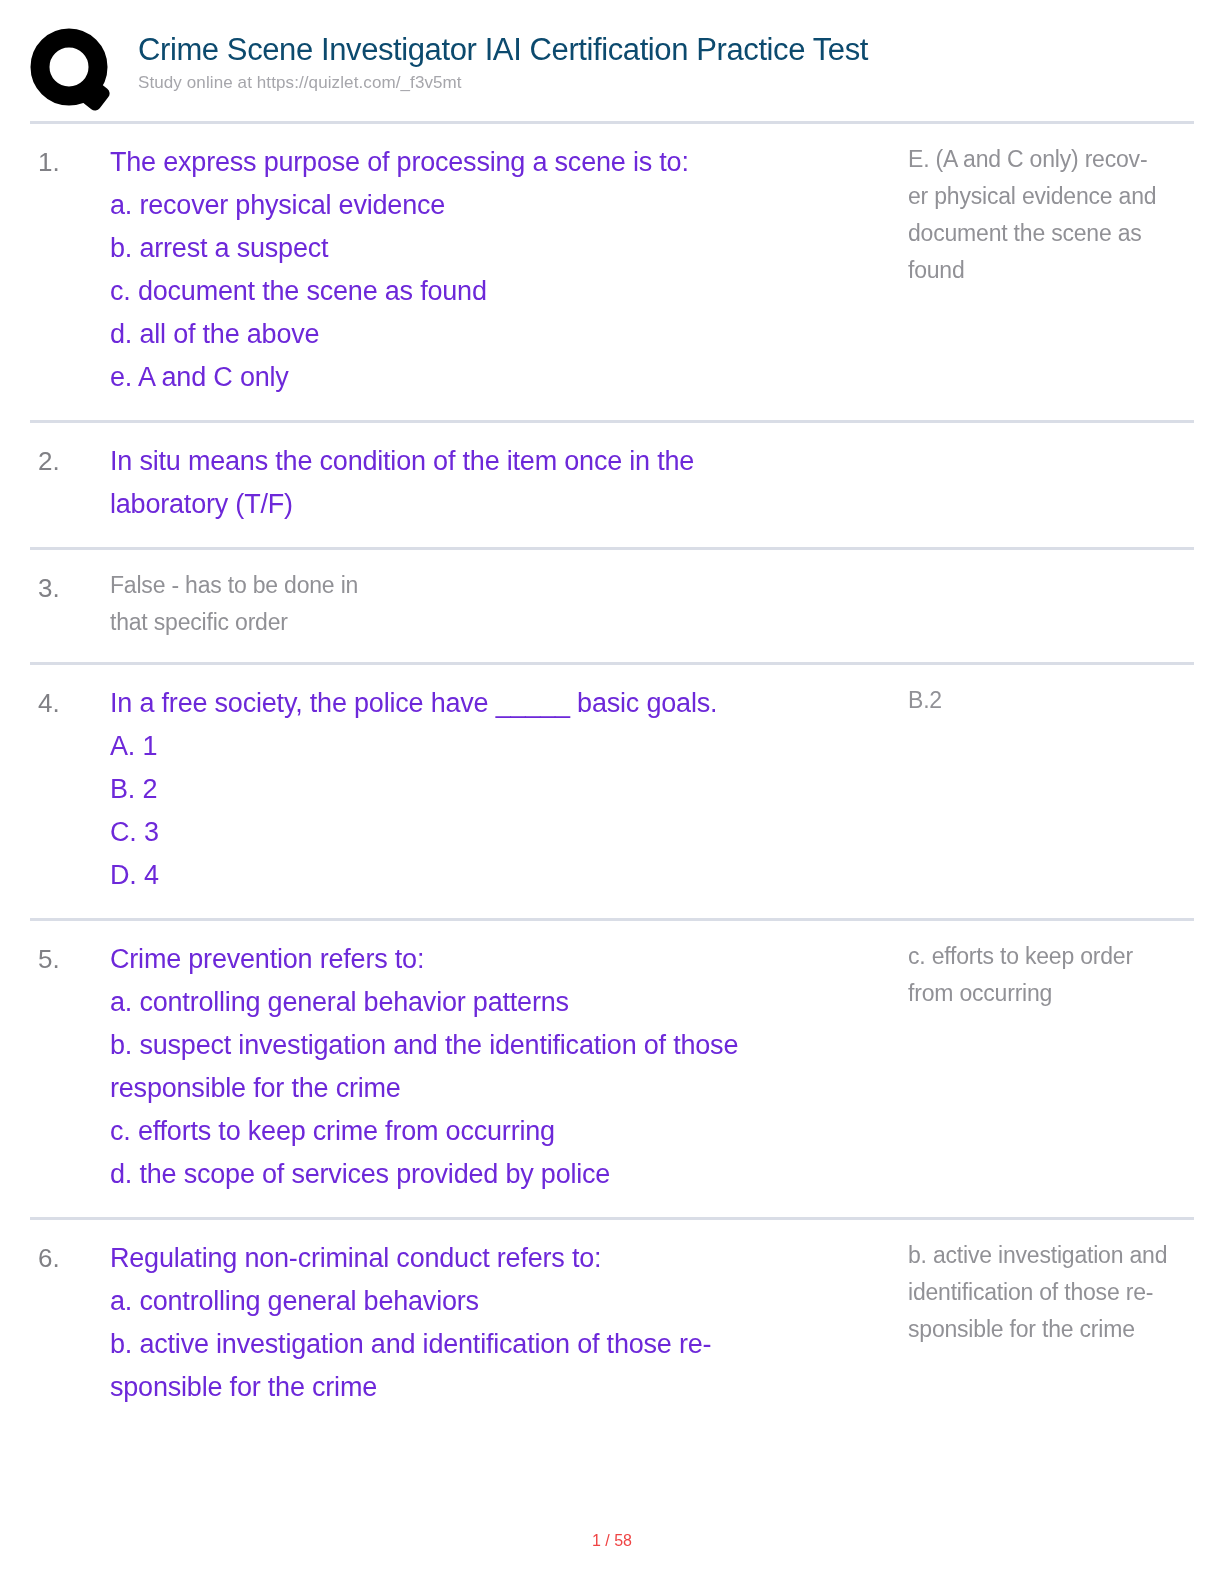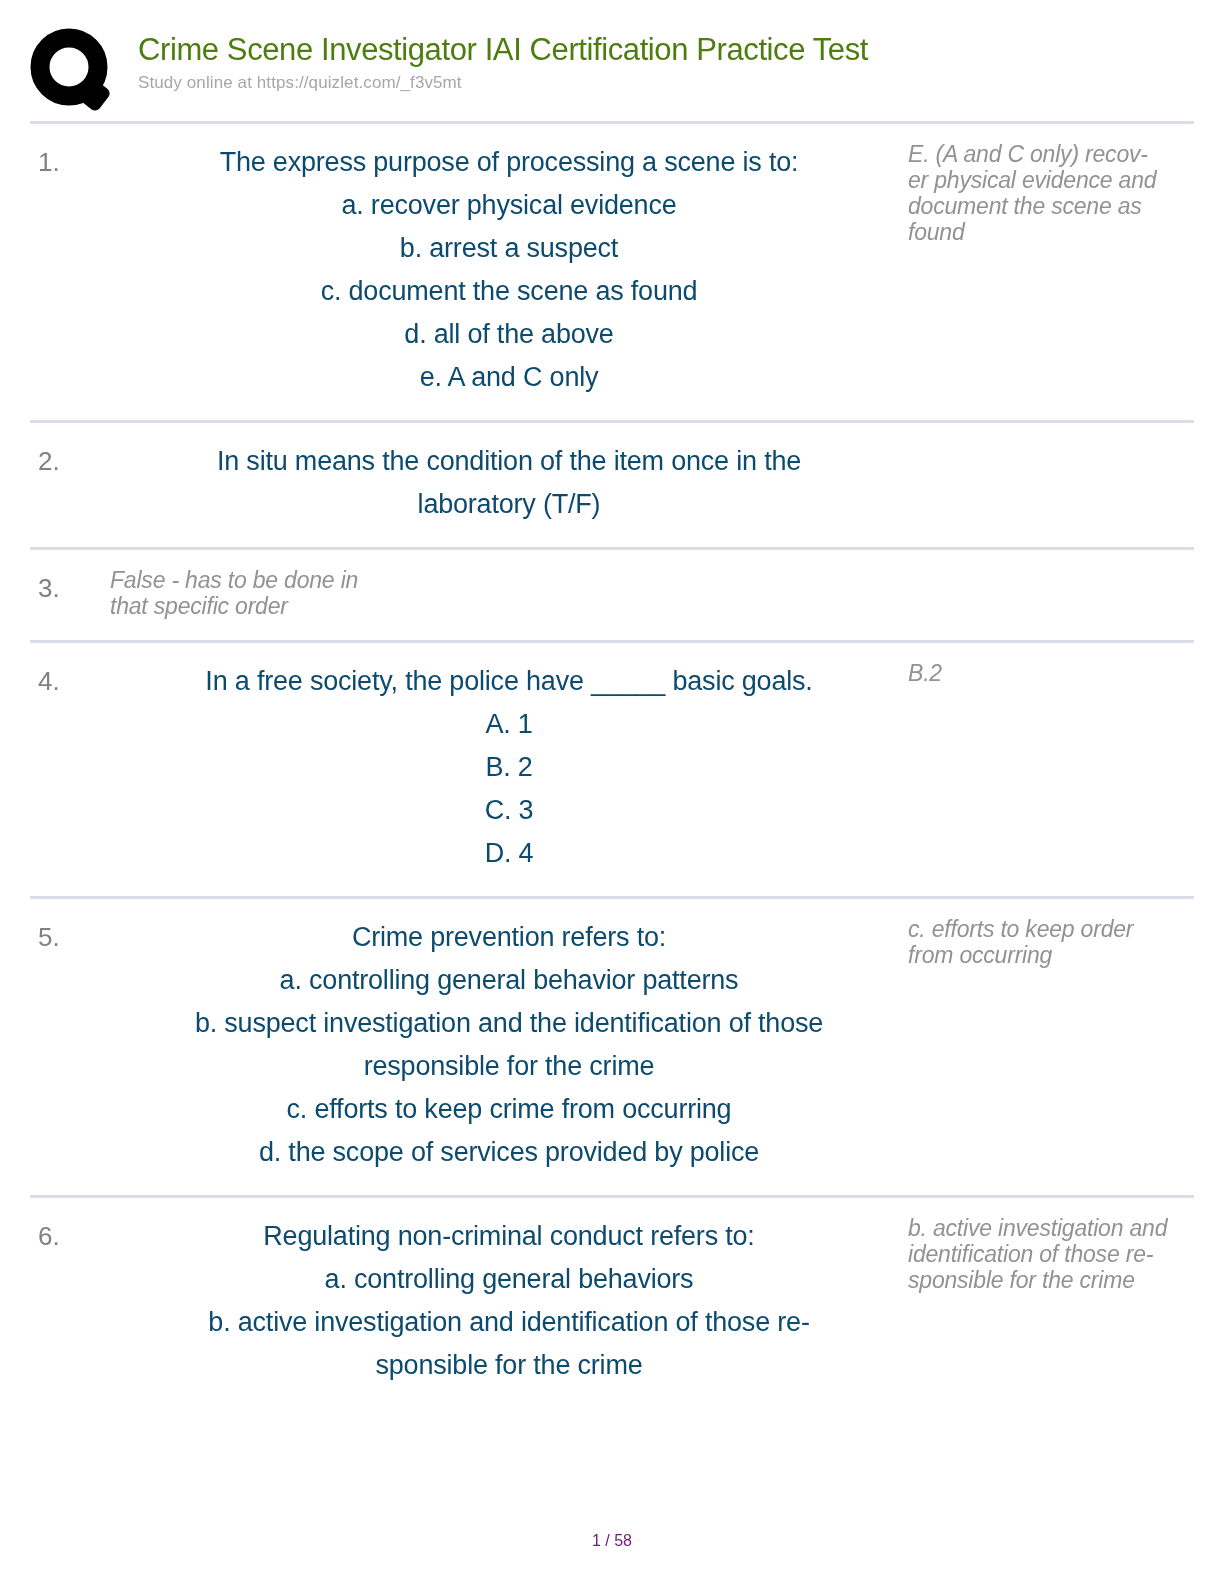--- a/index.html
+++ b/index.html
@@ -26,21 +26,21 @@
     width: 82px;
     height: 86px;
     flex: 0 0 auto;
   }
   .header-text {
     padding-top: 6px;
   }
   .doc-title {
     font-size: 31px;
     font-weight: normal;
-    color: #4d7c0f;
+    color: #0c4a6e;
     letter-spacing: -0.4px;
     line-height: 36px;
     margin: 0;
   }
   .doc-subtitle {
     font-size: 17px;
     color: #a6a6ab;
     margin-top: 5px;
     letter-spacing: 0.1px;
     text-decoration: none;
@@ -58,47 +58,45 @@
     padding: 17px 30px 21px 38px;
   }
   .qnum {
     font-size: 26px;
     line-height: 43px;
     color: #808085;
   }
   .qtext {
     font-size: 27px;
     line-height: 43px;
-    color: #0c4a6e;
+    color: #6d28d9;
     white-space: pre-line;
     letter-spacing: -0.2px;
-    text-align: center;
   }
   .atext {
     font-size: 23px;
-    line-height: 26px;
+    line-height: 37px;
     color: #919196;
     white-space: pre-line;
     letter-spacing: -0.2px;
-    font-style: italic;
   }
   .divider {
     height: 3px;
     background: #d9dde6;
     margin: 0 30px;
   }
   
   .footer {
     position: absolute;
     bottom: 34px;
     left: 0;
     width: 100%;
     text-align: center;
     font-size: 16px;
-    color: #701a75;
+    color: #ef4444;
   }
 </style>
 </head>
 <body>
 
 <div class="page">
 
   <div class="header">
     <div class="logo-wrap">
       <svg width="82" height="86" viewBox="0 0 82 86" aria-hidden="true">

